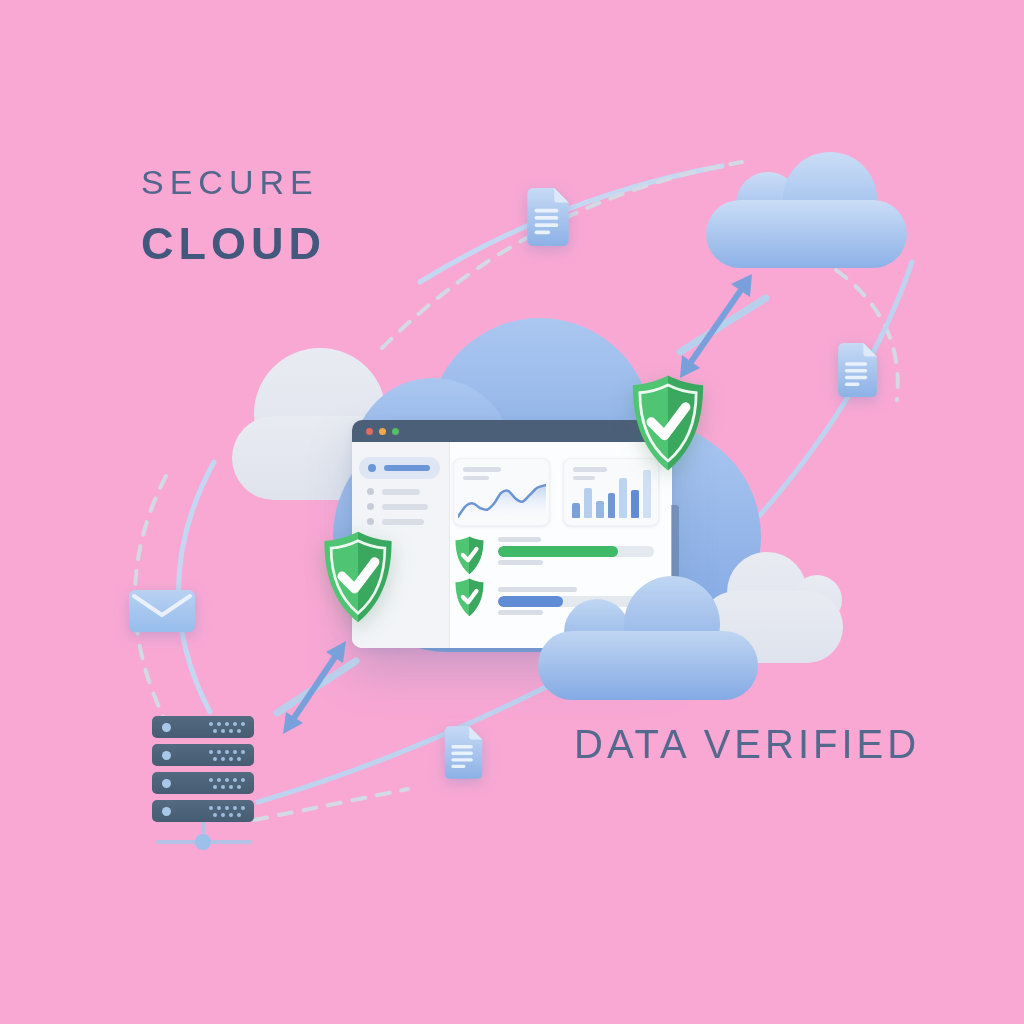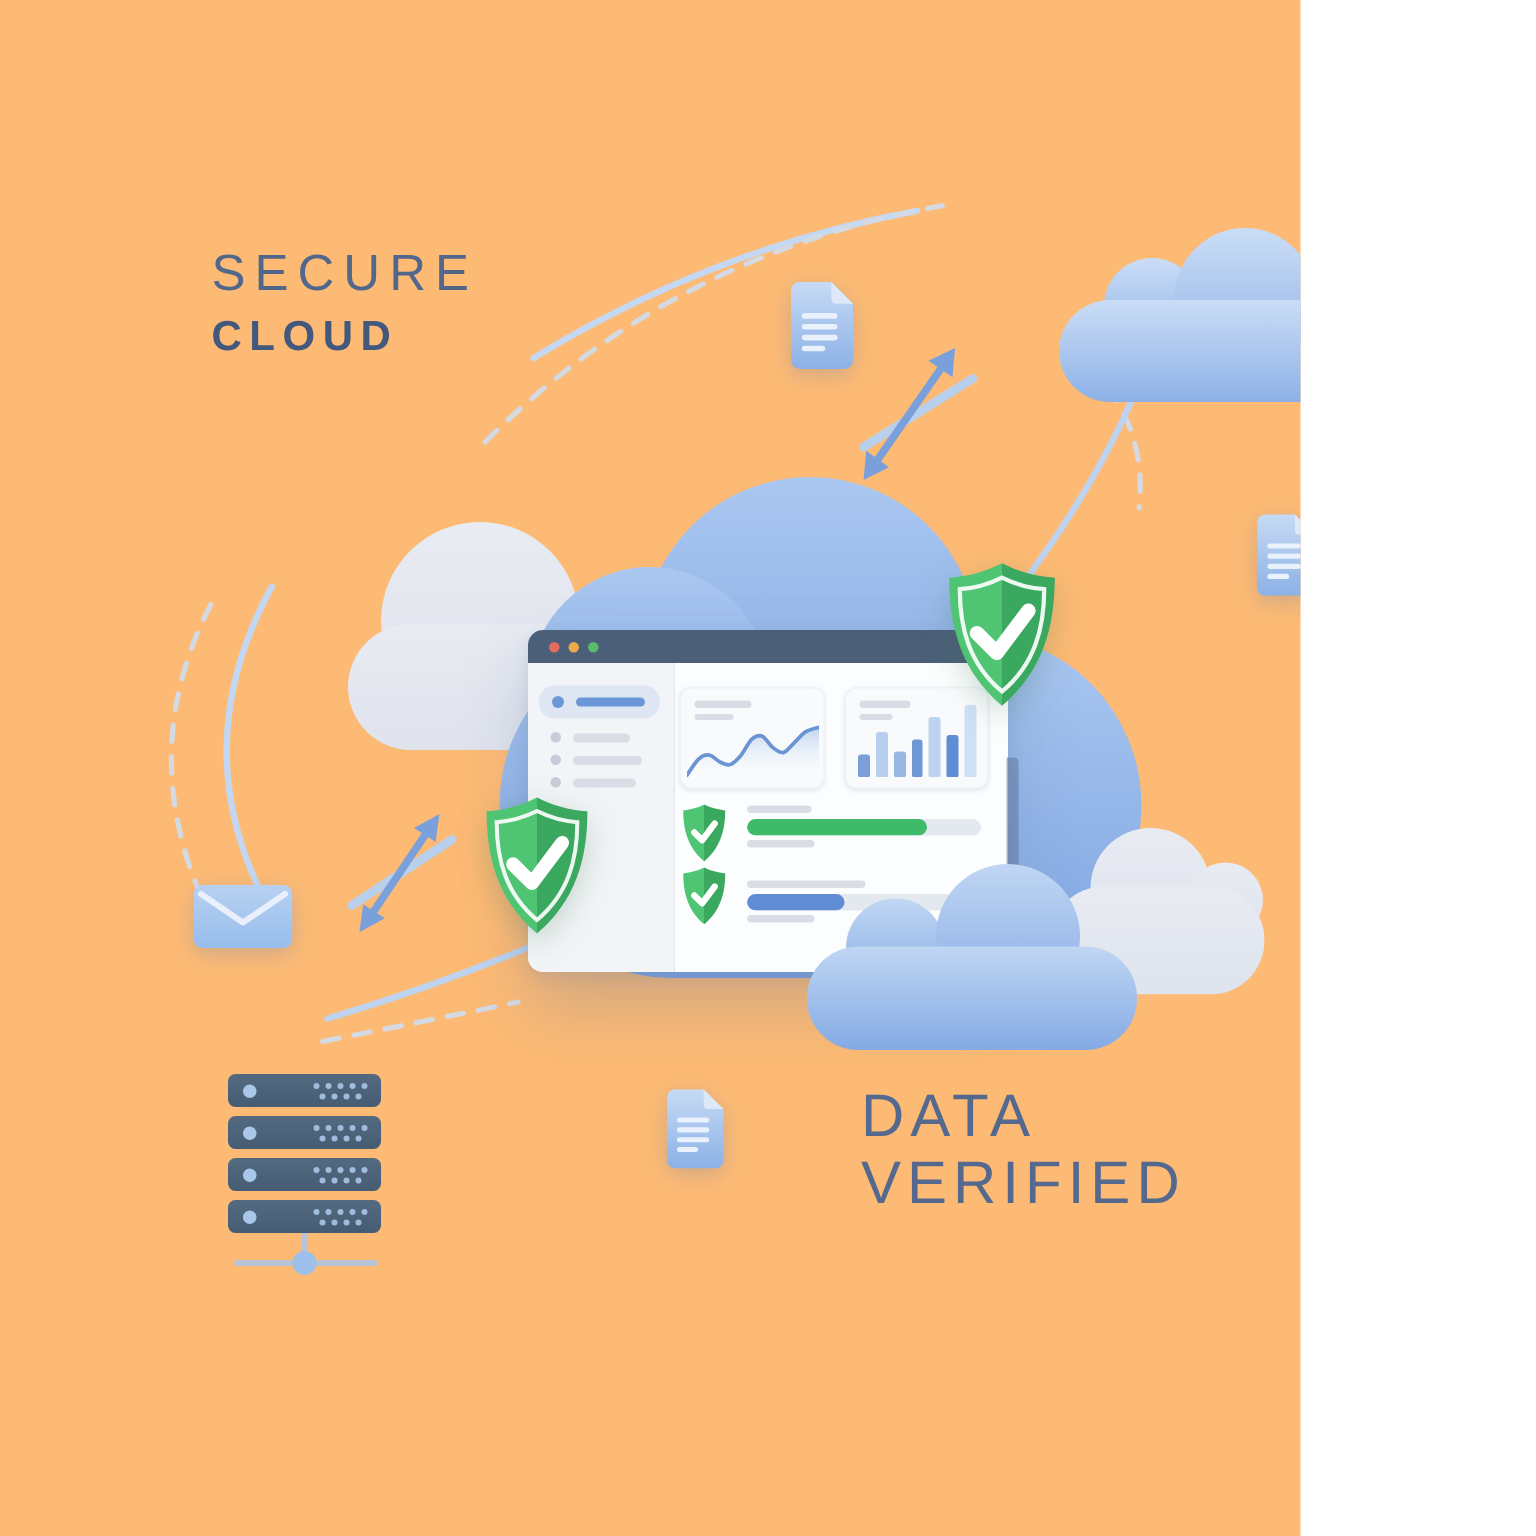--- a/index.html
+++ b/index.html
@@ -1,30 +1,30 @@
 <!DOCTYPE html>
 <html style="--title-light: #51678c; --title-bold: #42587c; --caption: #54698d; --slate: #4b5f79; --cloud-gray: #e3e7ef; --accent-blue: #6b97d8; --accent-blue-light: #b9d0ec; --line-gray: #d9dee6; --dot-gray: #c7cdd8; --sidebar-bg: #f2f4f7; --selected-bg: #dde6f2; --card-bg: #f9fafc; --track: #e4e8ef; --green: #45b767; --green-dark: #379f55; --server-accent: #a9c7e8; --arrow-blue: #7aa0dc;"><head>
 <meta charset="utf-8">
 <style>
   html,body{margin:0;padding:0;background:#fff;}
-  .stage{position:relative;width:867px;height:1024px;background:#fdba74;overflow:hidden;
+  .stage{position:relative;width:1024px;height:1024px;background:#f9a8d4;overflow:hidden;
          font-family:"Liberation Sans", sans-serif;}
   .stage *{box-sizing:border-box;}
   svg{display:block;}
 
   
   .arcs{position:absolute;inset:0;z-index:1;pointer-events:none;}
   .cloud{position:absolute;}
   .z2{z-index:2}.z3{z-index:3}.z6{z-index:6}.z7{z-index:7}
   .front-svg{position:absolute;inset:0;z-index:8;pointer-events:none;}
 
   
   .title{position:absolute;left:141px;top:163px;z-index:10;}
   .t1{font-size:34px;font-weight:300;letter-spacing:6px;color:var(--title-light);}
-  .t2{font-size:28px;font-weight:700;letter-spacing:5px;color:var(--title-bold);margin-top:6px;}
+  .t2{font-size:45px;font-weight:700;letter-spacing:5px;color:var(--title-bold);margin-top:16px;}
   .caption{position:absolute;left:574px;top:722px;z-index:10;font-size:40px;font-weight:300;
            letter-spacing:4px;color:var(--caption);}
 
   
   .window{position:absolute;left:352px;top:420px;width:320px;height:228px;z-index:4;
           background:#fcfdfe;border-radius:10px;
           box-shadow:0 24px 45px rgba(93,121,166,.28), 0 4px 10px rgba(93,121,166,.15);}
   .win-bar{position:absolute;left:0;top:0;right:0;height:22px;background:var(--slate);
            border-radius:10px 10px 0 0;display:flex;align-items:center;padding-left:14px;gap:6px;}
   .tl-dot{width:7px;height:7px;border-radius:50%;display:inline-block;}

